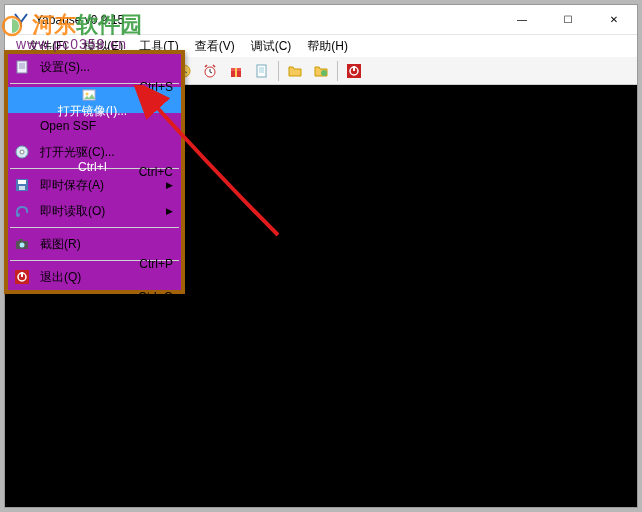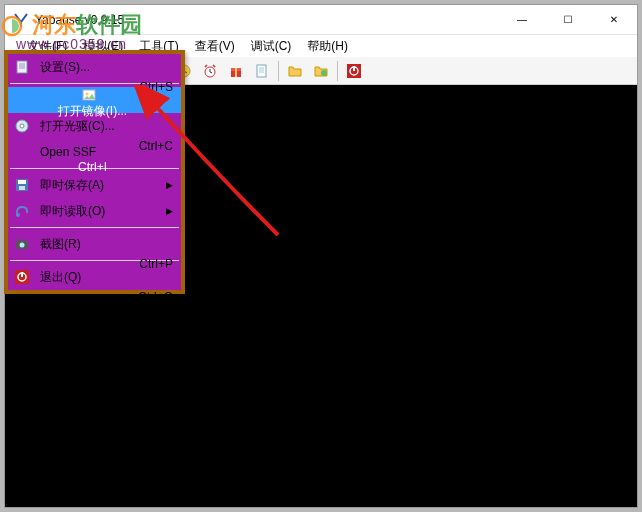--- a/index.html
+++ b/index.html
@@ -180,33 +180,33 @@
         <svg viewBox="0 0 16 16">
           <rect x="2" y="3" width="12" height="10" fill="#fff" stroke="#aac"></rect>
           <circle cx="6" cy="7" r="1.5" fill="#fc5"></circle>
           <path d="M3 12 l3-3 2 2 3-4 3 5" fill="#8c8"></path>
         </svg>
       </span>
     <span class="dd-label">打开镜像(I)...</span>
     <span class="dd-shortcut">Ctrl+I</span>
   </div>
   <div class="dd-item">
-    <span class="dd-icon ico">
-        <svg viewBox="0 0 16 16">
-          <circle cx="8" cy="8" r="6" fill="#d8e8f5" stroke="#6aa"></circle>
-          <circle cx="8" cy="8" r="2" fill="#fff" stroke="#888"></circle>
-        </svg>
-      </span>
-    <span class="dd-label">打开光驱(C)...</span>
-    <span class="dd-shortcut">Ctrl+C</span>
-  </div>
-  <div class="dd-item">
     <span class="dd-icon"></span>
     <span class="dd-label">Open SSF</span>
     <span class="dd-shortcut"></span>
+  </div>
+  <div class="dd-item">
+    <span class="dd-icon ico">
+        <svg viewBox="0 0 16 16">
+          <circle cx="8" cy="8" r="6" fill="#d8e8f5" stroke="#6aa"></circle>
+          <circle cx="8" cy="8" r="2" fill="#fff" stroke="#888"></circle>
+        </svg>
+      </span>
+    <span class="dd-label">打开光驱(C)...</span>
+    <span class="dd-shortcut">Ctrl+C</span>
   </div>
   <div class="dd-sep"></div>
   <div class="dd-item">
     <span class="dd-icon ico">
         <svg viewBox="0 0 16 16">
           <rect x="2" y="2" width="12" height="12" fill="#4a7ab8"></rect>
           <rect x="4" y="3" width="8" height="4" fill="#fff"></rect>
           <rect x="5" y="9" width="6" height="4" fill="#cde"></rect>
         </svg>
       </span>

